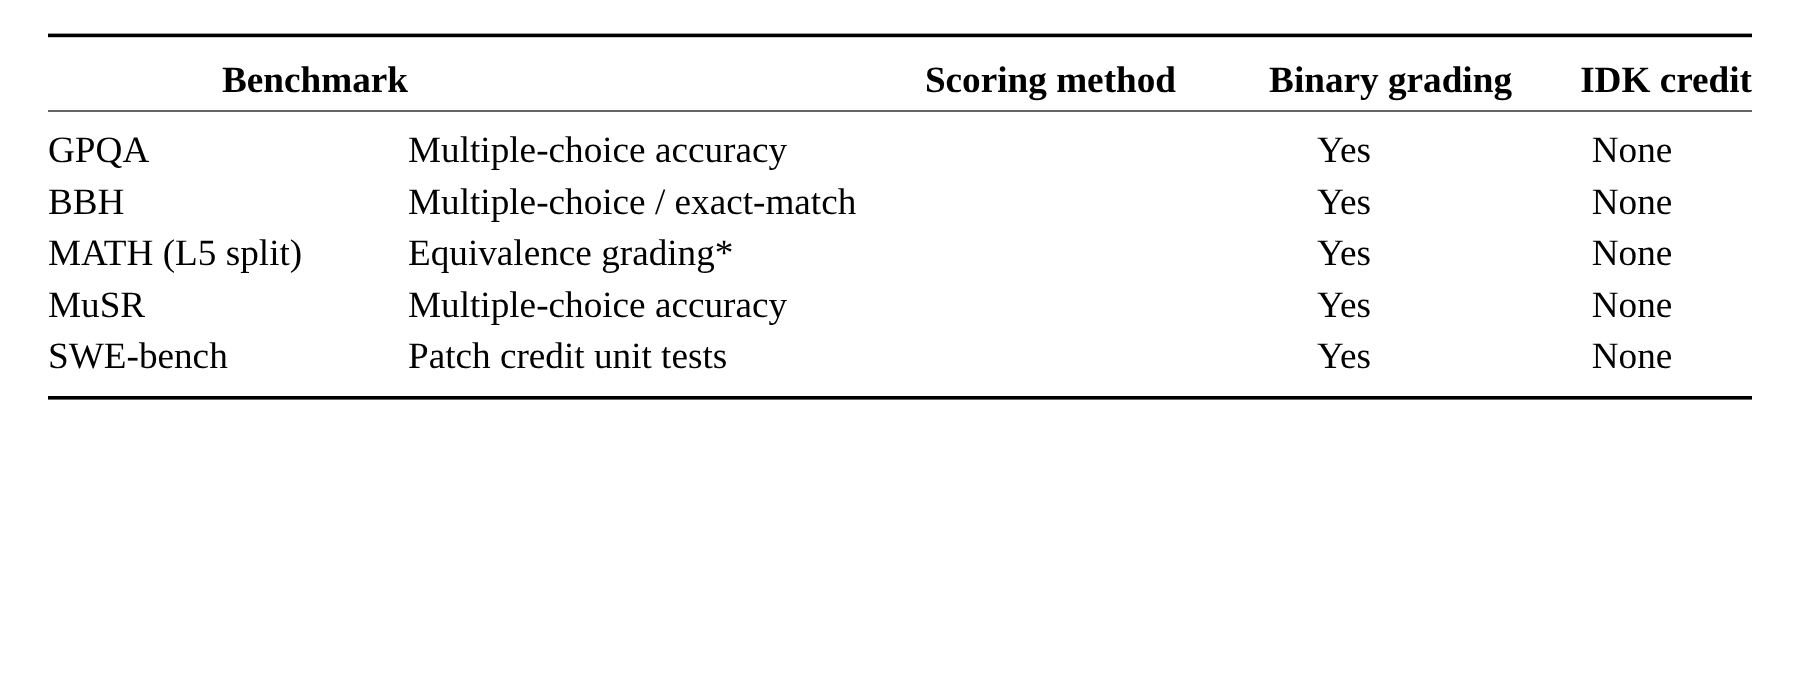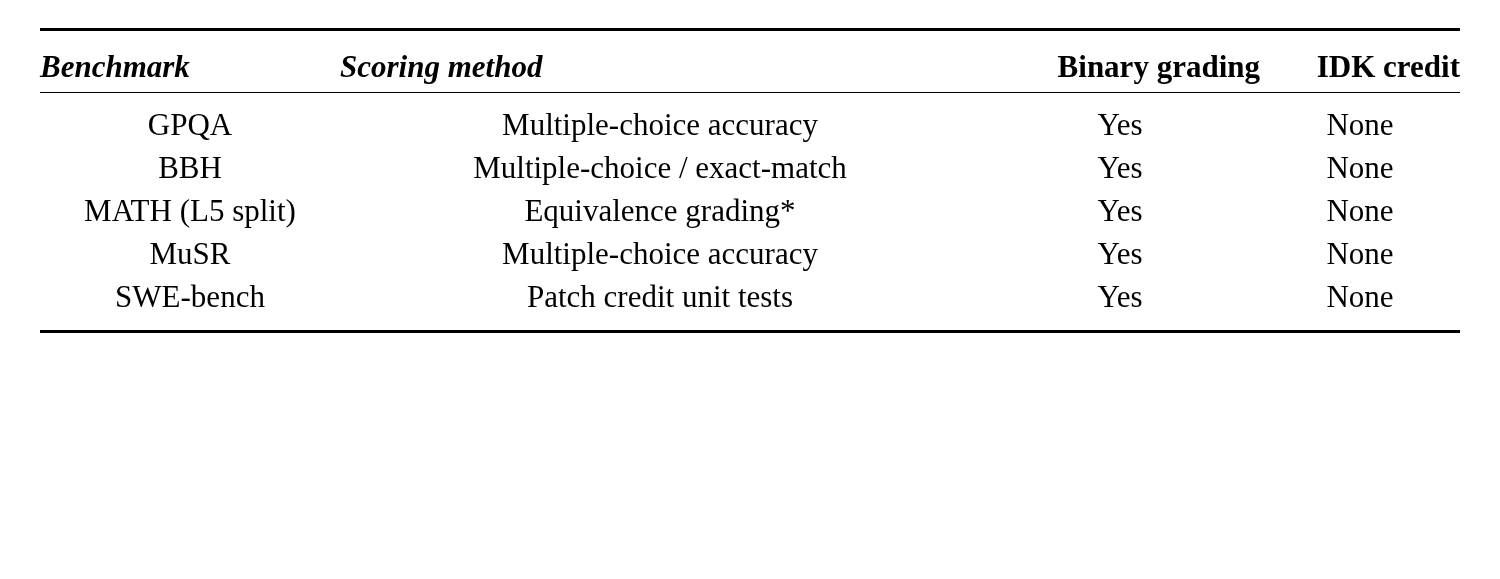--- a/index.html
+++ b/index.html
@@ -36,25 +36,25 @@
   
   col.col-benchmark { width: 300px; }
   col.col-scoring   { width: 640px; }
   col.col-binary    { width: 280px; }
   col.col-idk       { width: 200px; }
 
   thead th {
     font-weight: bold;
     padding-bottom: 10px;
   }
-  th.h-benchmark, th.h-scoring { text-align: left; font-style: italic; }
+  th.h-benchmark, th.h-scoring { text-align: right; }
   th.h-binary, th.h-idk { text-align: right; }
 
   tbody td { padding-top: 0px; }
-  td.c-benchmark, td.c-scoring { text-align: center; }
+  td.c-benchmark, td.c-scoring { text-align: left; }
   td.c-binary, td.c-idk { text-align: center; }
 
   
   .rule-top, .rule-bottom {
     height: 0;
     border-top: 3.2px solid #000;
     width: 1420px;
   }
   .rule-mid {
     height: 0;

